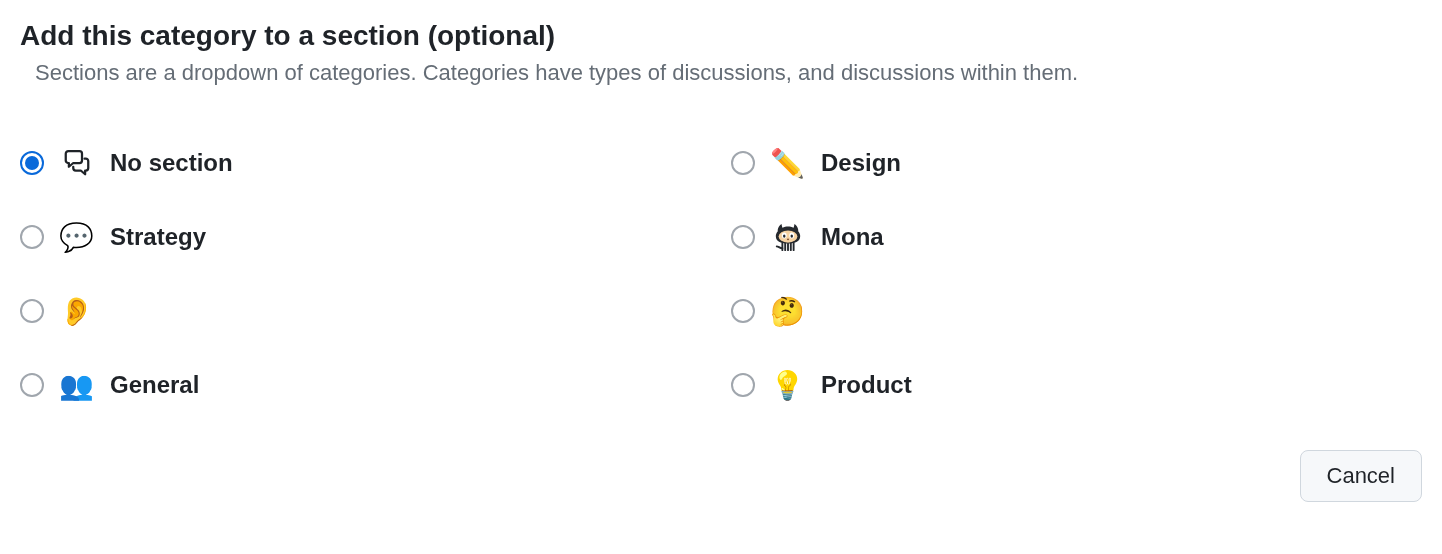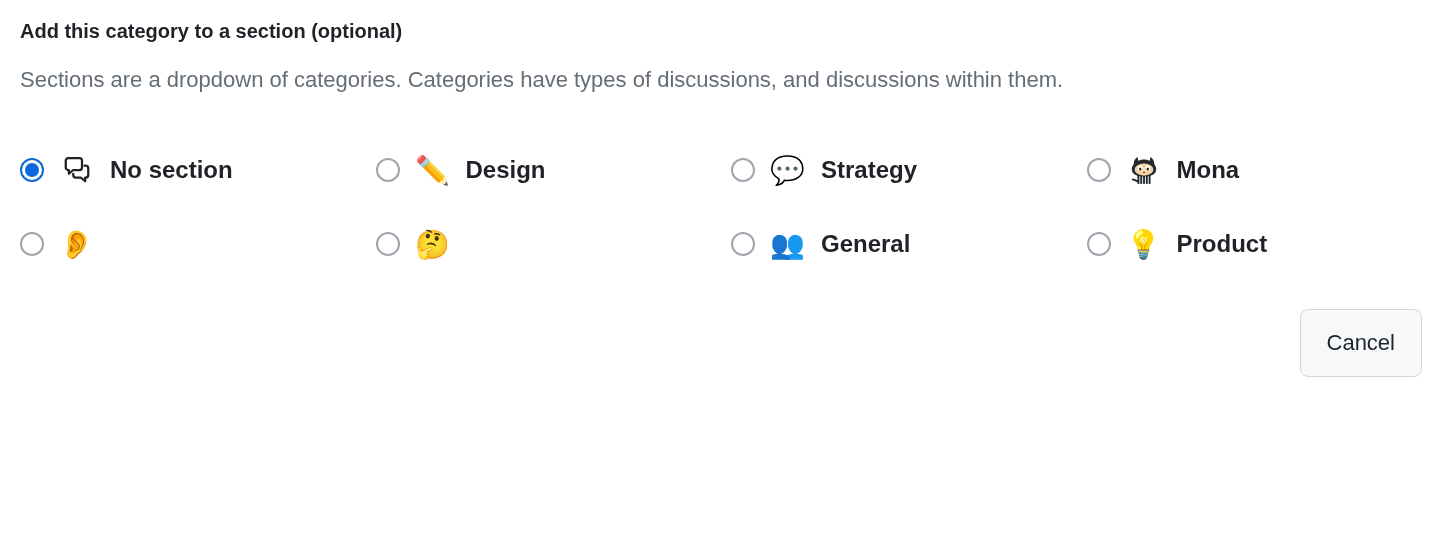--- a/index.html
+++ b/index.html
@@ -8,33 +8,34 @@
       padding: 0;
     }
     body {
       font-family: -apple-system, BlinkMacSystemFont, "Segoe UI", Helvetica, Arial, sans-serif;
       color: #1f2328;
       background: #ffffff;
       padding: 20px 20px 24px 20px;
       width: 1442px;
     }
     .heading {
-      font-size: 20px;
+      font-size: 28px;
       font-weight: 600;
       color: #1f2328;
-      margin-bottom: 24px;
+      margin-bottom: 8px;
     }
     .subheading {
       font-size: 22px;
       color: #656d76;
       margin-bottom: 40px;
+      margin-left: 15px;
     }
     .options {
       display: grid;
-      grid-template-columns: 1fr 1fr 1fr 1fr;
+      grid-template-columns: 1fr 1fr;
       grid-auto-rows: 74px;
       column-gap: 20px;
       margin-bottom: 28px;
     }
     .option {
       display: flex;
       align-items: center;
       gap: 16px;
       cursor: pointer;
     }
@@ -80,21 +81,21 @@
       color: #1f2328;
     }
     .footer {
       display: flex;
       justify-content: flex-end;
       gap: 16px;
     }
     .btn {
       font-size: 22px;
       font-weight: 500;
-      padding: 20px 26px;
+      padding: 12px 26px;
       border-radius: 8px;
       cursor: pointer;
       border: 1px solid transparent;
       font-family: inherit;
     }
     .btn-secondary {
       background: #f6f8fa;
       border-color: #d0d7de;
       color: #1f2328;
     }

